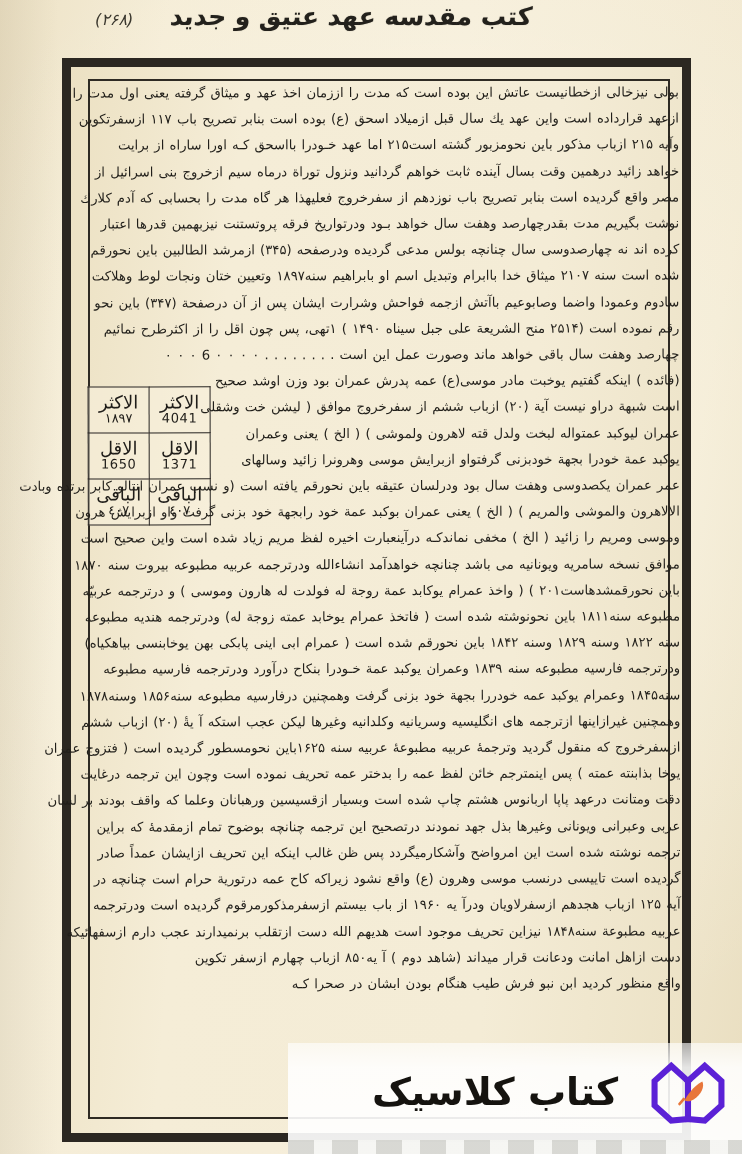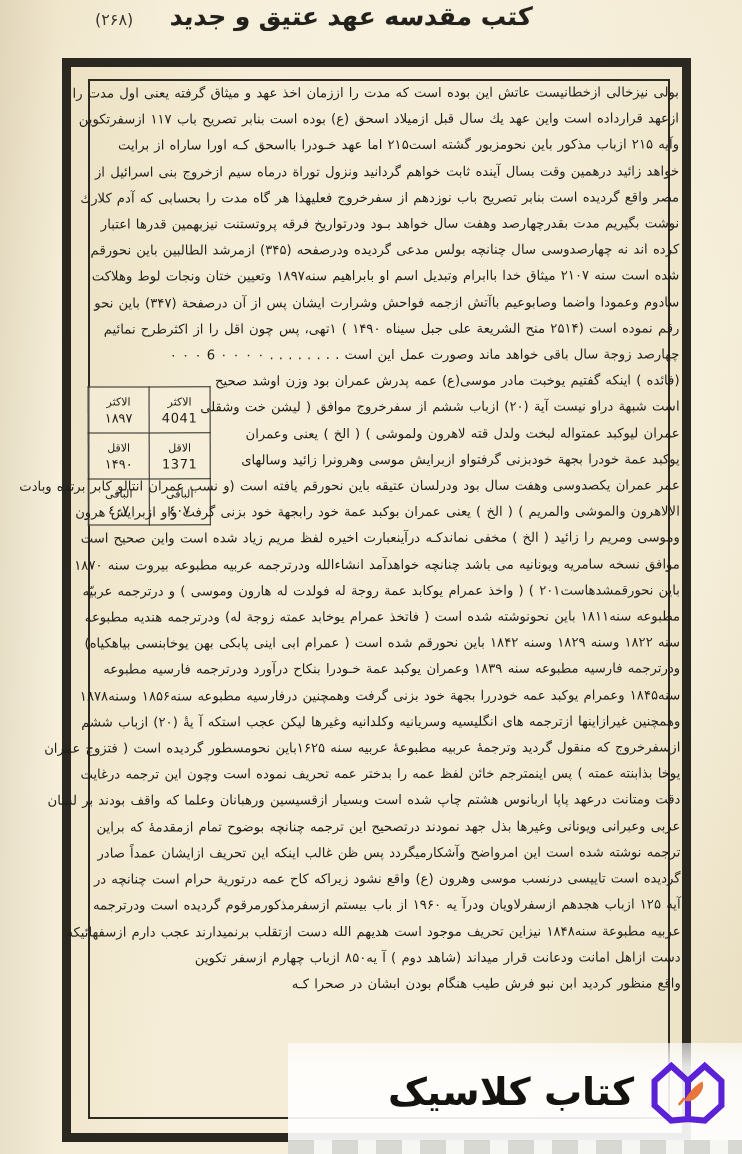--- a/index.html
+++ b/index.html
@@ -59,20 +59,21 @@
     transform: skewX(-4deg);
     text-shadow: 0 0 1px rgba(40,35,25,.35);
   }
   .runhead-pageno {
     position: absolute;
     top: 10px;
     left: 95px;
     font-size: 16px;
     color: #3b382f;
     letter-spacing: 1px;
+    font-style: italic;
   }
 
   
   .frame-outer {
     position: absolute;
     left: 62px;
     top: 58px;
     width: 629px;
     height: 1084px;
     border: 9px solid #2b2721;
@@ -136,21 +137,21 @@
     border: 1.6px solid #262320;
     width: 56px;
     height: 43px;
     text-align: center;
     vertical-align: middle;
     padding: 1px 2px;
     font-size: 12.5px;
     line-height: 16px;
     color: #1f1d19;
   }
-  .cell-label { display: block; font-size: 11px; }
+  .cell-label { display: block; font-size: 18px; }
   .cell-value { display: block; font-size: 13px; letter-spacing: .6px; }
 
   
   .dots { letter-spacing: 7px; }
 
   
   .wm-panel {
     position: absolute;
     left: 288px;
     top: 1043px;
@@ -158,21 +159,21 @@
     height: 111px;
     background: linear-gradient(180deg, rgba(255,255,255,.62) 0%, rgba(255,255,255,.88) 22%, rgba(255,255,255,.93) 100%);
     overflow: hidden;
   }
   .wm-inner {
     position: absolute;
     inset: 0;
     display: flex;
     align-items: center;
     justify-content: flex-start;
-    gap: 16px;
+    gap: 32px;
     padding: 0 16px 10px 18px;
     box-sizing: border-box;
     direction: rtl;
   }
   .wm-logo { flex: 0 0 auto; width: 76px; height: 66px; }
   .wm-text {
     font-size: 38px;
     font-weight: 800;
     color: #15130f;
     letter-spacing: -1px;
@@ -229,21 +230,21 @@
             <span class="cell-value">۱۸۹۷</span>
           </td>
         </tr>
         <tr>
           <td>
             <span class="cell-label">الاقل</span>
             <span class="cell-value">1371</span>
           </td>
           <td>
             <span class="cell-label">الاقل</span>
-            <span class="cell-value">۱۴۹۰</span>
+            <span class="cell-value">1650</span>
           </td>
         </tr>
         <tr>
           <td>
             <span class="cell-label">الباقى</span>
             <span class="cell-value">٤۰۷</span>
           </td>
           <td>
             <span class="cell-label">الباقى</span>
             <span class="cell-value">٤۰۷</span>
@@ -258,21 +259,21 @@
       <span class="ln">ازعهد قرارداده است واين عهد يك سال قبل ازميلاد اسحق (ع) بوده است بنابر تصريح باب ۱۱۷ ازسفرتكوين</span>
       <span class="ln">وآيه ۲۱۵ ازباب مذكور باين نحومزبور گشته است۲۱۵ اما عهد خـودرا بااسحق كـه اورا ساراه از برايت</span>
       <span class="ln">خواهد زائيد درهمين وقت بسال آينده ثابت خواهم گردانيد ونزول توراة درماه سيم ازخروج بنى اسرائيل از</span>
       <span class="ln">مصر واقع گرديده است بنابر تصريح باب نوزدهم از سفرخروج فعليهذا هر گاه مدت را بحسابى كه آدم كلارك</span>
       <span class="ln">نوشت بگيريم مدت بقدرچهارصد وهفت سال خواهد بـود ودرتواريخ فرقه پروتستنت نيزبهمين قدرها اعتبار</span>
       <span class="ln">كرده اند نه چهارصدوسى سال چنانچه بولس مدعى گرديده ودرصفحه (۳۴۵) ازمرشد الطالبين باين نحورقم</span>
       <span class="ln">شده است سنه ۲۱۰۷ ميثاق خدا باابرام وتبديل اسم او بابراهيم سنه۱۸۹۷ وتعيين ختان ونجات لوط وهلاكت</span>
       <span class="ln">سادوم وعمودا واضما وصابوعيم باآتش ازجمه فواحش وشرارت ايشان پس از آن درصفحة (۳۴۷) باين نحو</span>
       <span class="ln">رقم نموده است (۲۵۱۴ منح الشريعة على جبل سيناه ۱۴۹۰ ) ۱تهى، پس چون اقل را از اكثرطرح نمائيم</span>
       <span class="ln">
-        <span>چهارصد زوجة سال باقى خواهد ماند وصورت عمل اين است . . . . . . . .</span>
+        <span>چهارصد وهفت سال باقى خواهد ماند وصورت عمل اين است . . . . . . . .</span>
         <span class="dots">۰ ۰ ۰ ۰ 6 ۰ ۰ ۰</span>
       </span>
       <span class="ln">(فائده ) اينكه گفتيم يوخبت مادر موسى(ع) عمه پدرش عمران بود وزن اوشد صحيح</span>
       <span class="ln">است شبهة دراو نيست آية (۲۰) ازباب ششم از سفرخروج موافق ( ليشن خت وشقلى</span>
       <span class="ln">عمران ليوكبد عمتواله لبخت ولدل قته لاهرون ولموشى ) ( الخ ) يعنى وعمران</span>
       <span class="ln">يوكبد عمة خودرا بجهة خودبزنى گرفتواو ازبرايش موسى وهرونرا زائيد وسالهاى</span>
       <span class="ln">عمر عمران يكصدوسى وهفت سال بود ودرلسان عتيقه باين نحورقم يافته است (و نسب عمران انتالو كابر برتده وبادت</span>
       <span class="ln">الالاهرون والموشى والمريم ) ( الخ ) يعنى عمران بوكبد عمة خود رابجهة خود بزنى گرفت واو ازبرايش هرون</span>
       <span class="ln">وموسى ومريم را زائيد ( الخ ) مخفى نماندكـه درآينعبارت اخيره لفظ مريم زياد شده است واين صحيح است</span>
       <span class="ln">موافق نسخه سامريه ويونانيه مى باشد چنانچه خواهدآمد انشاءالله ودرترجمه عربيه مطبوعه بيروت سنه ۱۸۷۰</span>

